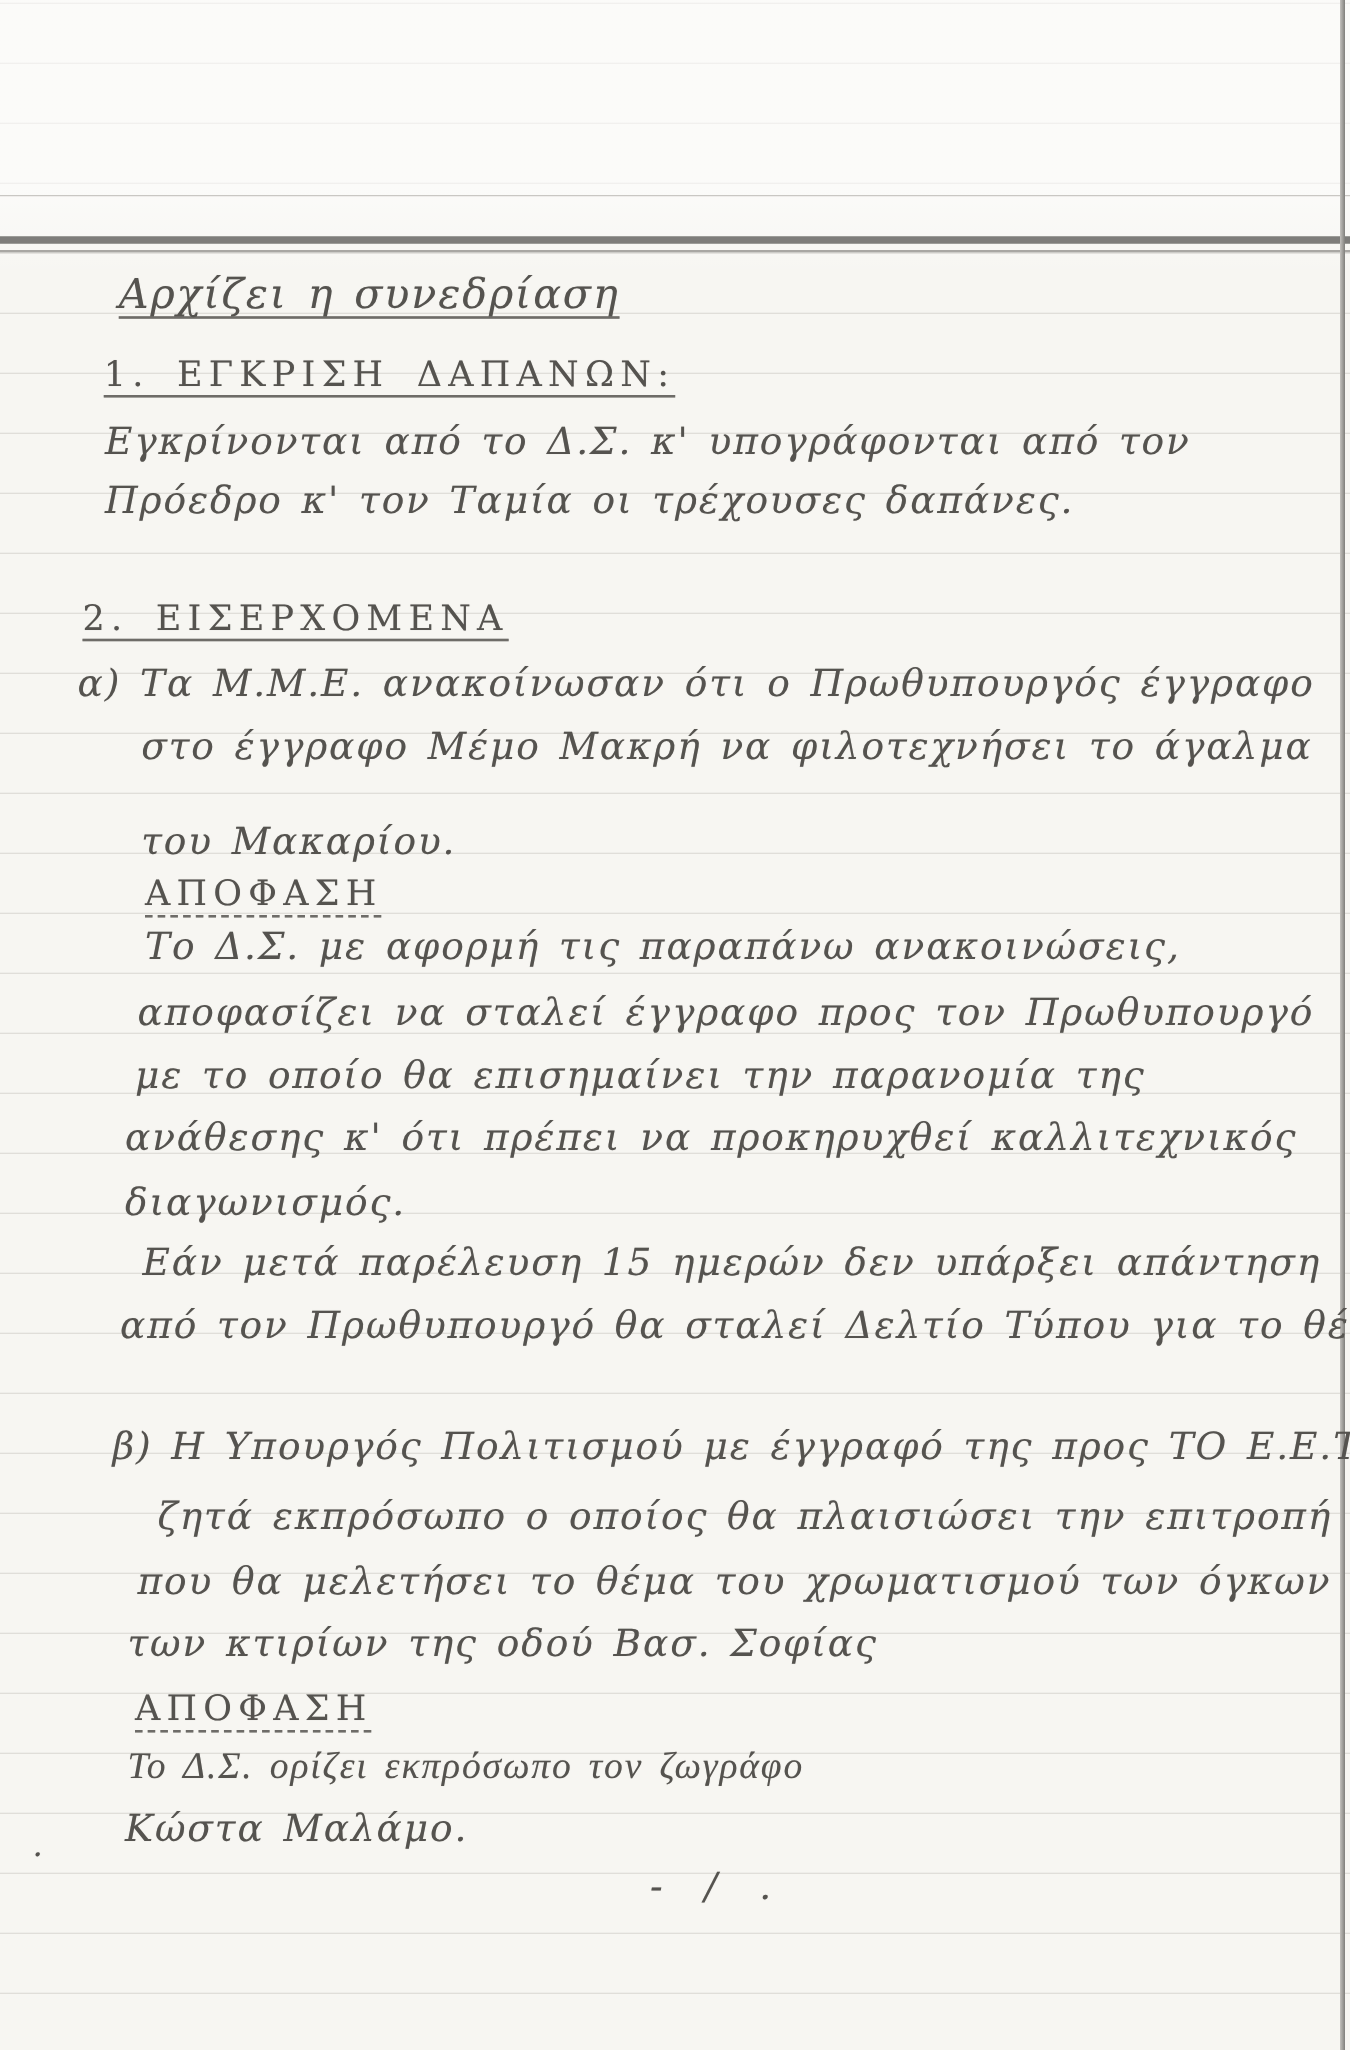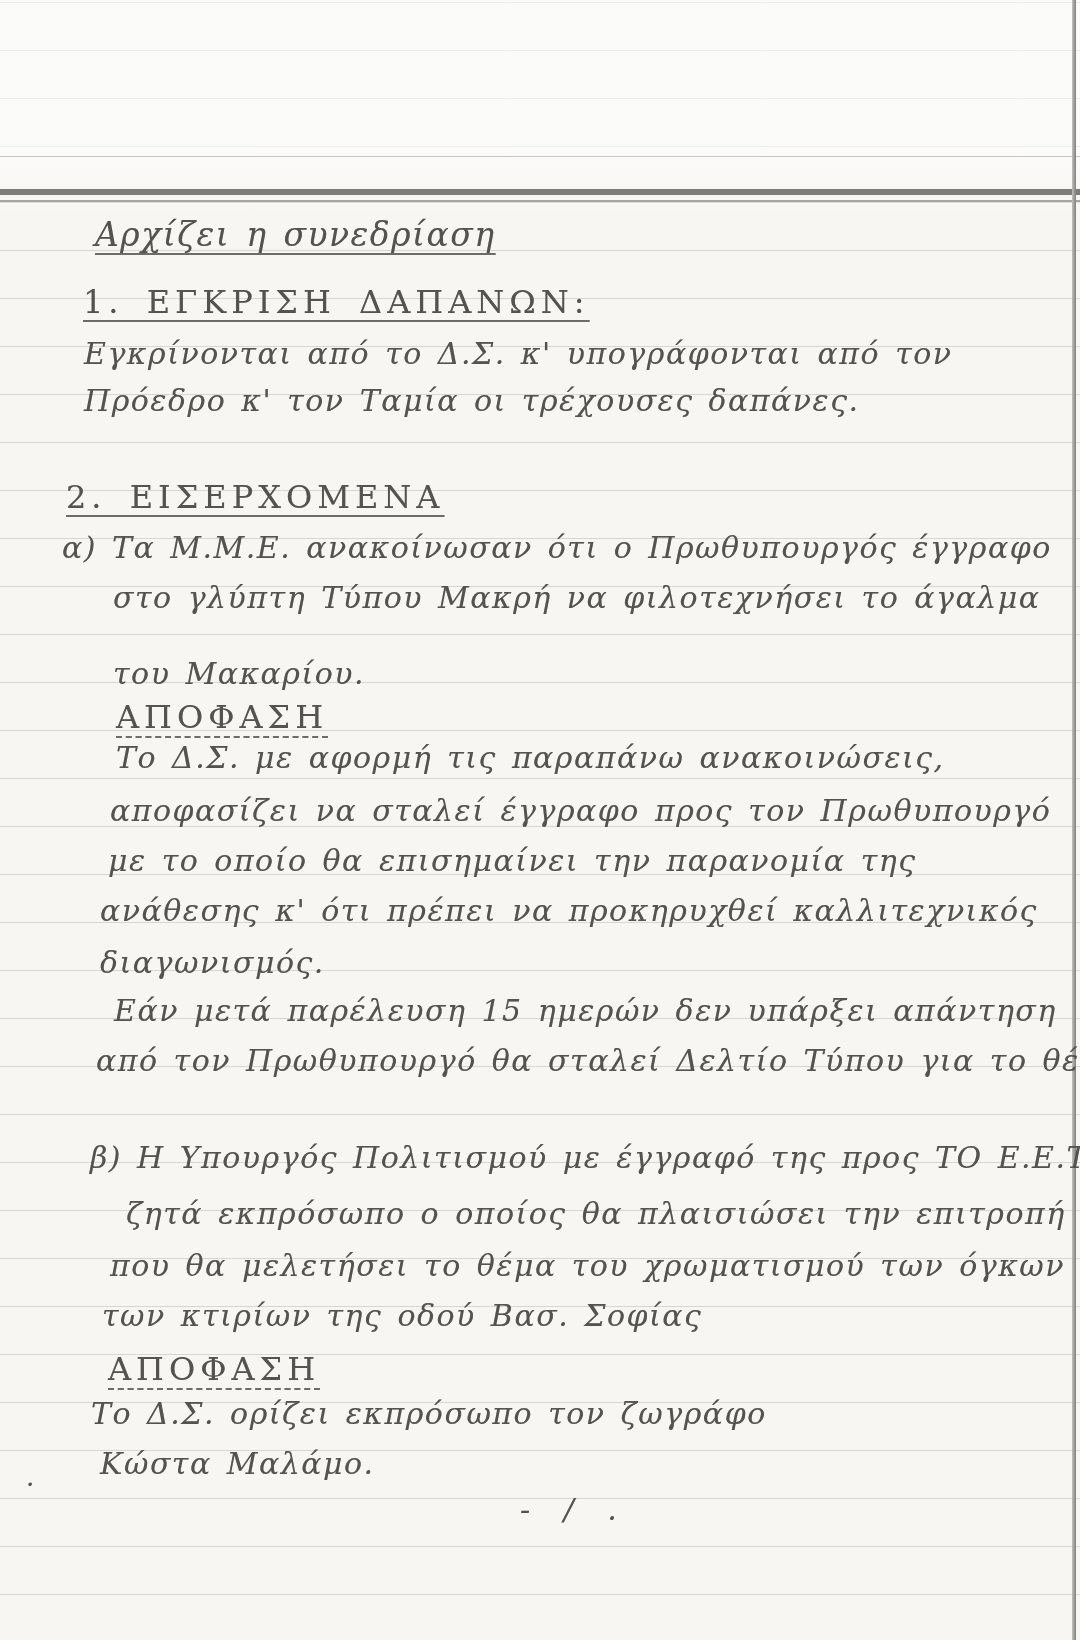--- a/index.html
+++ b/index.html
@@ -35,21 +35,21 @@
     font-style:italic;
     font-size:30px;
     letter-spacing:1.5px;
     word-spacing:4px;
     color:#55534f;
     text-shadow:0 0 .6px rgba(85,83,79,.35);
   }
   .hw.big{font-size:33px;}
   .caps{
     font-style:normal;
-    font-size:32px;
+    font-size:28px;
     letter-spacing:5px;
     word-spacing:8px;
   }
   .u-solid{text-decoration:underline;text-decoration-thickness:2px;text-underline-offset:7px;text-decoration-color:#6e6c68;}
   .u-dash{text-decoration:underline dashed;text-decoration-thickness:2px;text-underline-offset:8px;text-decoration-color:#6e6c68;text-align:center;}
   .footer-mark{font-size:30px;letter-spacing:10px;}
   .stray{font-size:26px;}
 </style>
 </head>
 <body>
@@ -63,38 +63,38 @@
 
   <div class="hw big u-solid" style="left:95px;top:215px;">Αρχίζει η συνεδρίαση</div>
 
   <div class="hw caps u-solid" style="left:83px;top:283px;">1. ΕΓΚΡΙΣΗ ΔΑΠΑΝΩΝ:</div>
   <div class="hw" style="left:84px;top:336px;">Εγκρίνονται από το Δ.Σ. κ' υπογράφονται από τον</div>
   <div class="hw" style="left:84px;top:383px;">Πρόεδρο κ' τον Ταμία οι τρέχουσες δαπάνες.</div>
 
   <div class="hw caps u-solid" style="left:66px;top:478px;">2. ΕΙΣΕΡΧΟΜΕΝΑ</div>
 
   <div class="hw" style="left:62px;top:530px;">α) Τα Μ.Μ.Ε. ανακοίνωσαν ότι ο Πρωθυπουργός έγγραφο</div>
-  <div class="hw" style="left:113px;top:580px;">στο γλύπτη Τύπου Μακρή να φιλοτεχνήσει το άγαλμα</div>
+  <div class="hw" style="left:113px;top:580px;">στο έγγραφο Μέμο Μακρή να φιλοτεχνήσει το άγαλμα</div>
   <div class="hw" style="left:113px;top:656px;text-align:right;">του Μακαρίου.</div>
 
   <div class="hw caps u-dash" style="left:116px;top:698px;">ΑΠΟΦΑΣΗ</div>
   <div class="hw" style="left:116px;top:740px;">Το Δ.Σ. με αφορμή τις παραπάνω ανακοινώσεις,</div>
   <div class="hw" style="left:110px;top:793px;">αποφασίζει να σταλεί έγγραφο προς τον Πρωθυπουργό</div>
   <div class="hw" style="left:108px;top:843px;">με το οποίο θα επισημαίνει την παρανομία της</div>
   <div class="hw" style="left:100px;top:893px;">ανάθεσης κ' ότι πρέπει να προκηρυχθεί καλλιτεχνικός</div>
   <div class="hw" style="left:100px;top:945px;">διαγωνισμός.</div>
   <div class="hw" style="left:114px;top:993px;">Εάν μετά παρέλευση 15 ημερών δεν υπάρξει απάντηση</div>
   <div class="hw" style="left:96px;top:1043px;">από τον Πρωθυπουργό θα σταλεί Δελτίο Τύπου για το θέμα.</div>
 
   <div class="hw" style="left:90px;top:1140px;">β) Η Υπουργός Πολιτισμού με έγγραφό της προς ΤΟ Ε.Ε.Τ.Ε.</div>
   <div class="hw" style="left:126px;top:1196px;">ζητά εκπρόσωπο ο οποίος θα πλαισιώσει την επιτροπή</div>
   <div class="hw" style="left:102px;top:1298px;">των κτιρίων της οδού Βασ. Σοφίας</div>
   <div class="hw" style="left:110px;top:1248px;">που θα μελετήσει το θέμα του χρωματισμού των όγκων</div>
 
   <div class="hw caps u-dash" style="left:108px;top:1350px;">ΑΠΟΦΑΣΗ</div>
-  <div class="hw" style="left:91px;top:1396px;">Το Δ.Σ. ορίζει εκπρόσωπο τον ζωγράφο</div>
+  <div class="hw" style="left:102px;top:1396px;font-family:Liberation Serif, serif;">Το Δ.Σ. ορίζει εκπρόσωπο τον ζωγράφο</div>
   <div class="hw" style="left:100px;top:1446px;">Κώστα Μαλάμο.</div>
 
   <div class="hw stray" style="left:26px;top:1462px;">.</div>
 
   <div class="hw footer-mark" style="left:520px;top:1492px;">- / .</div>
 
 </div>
 
 </body></html>

